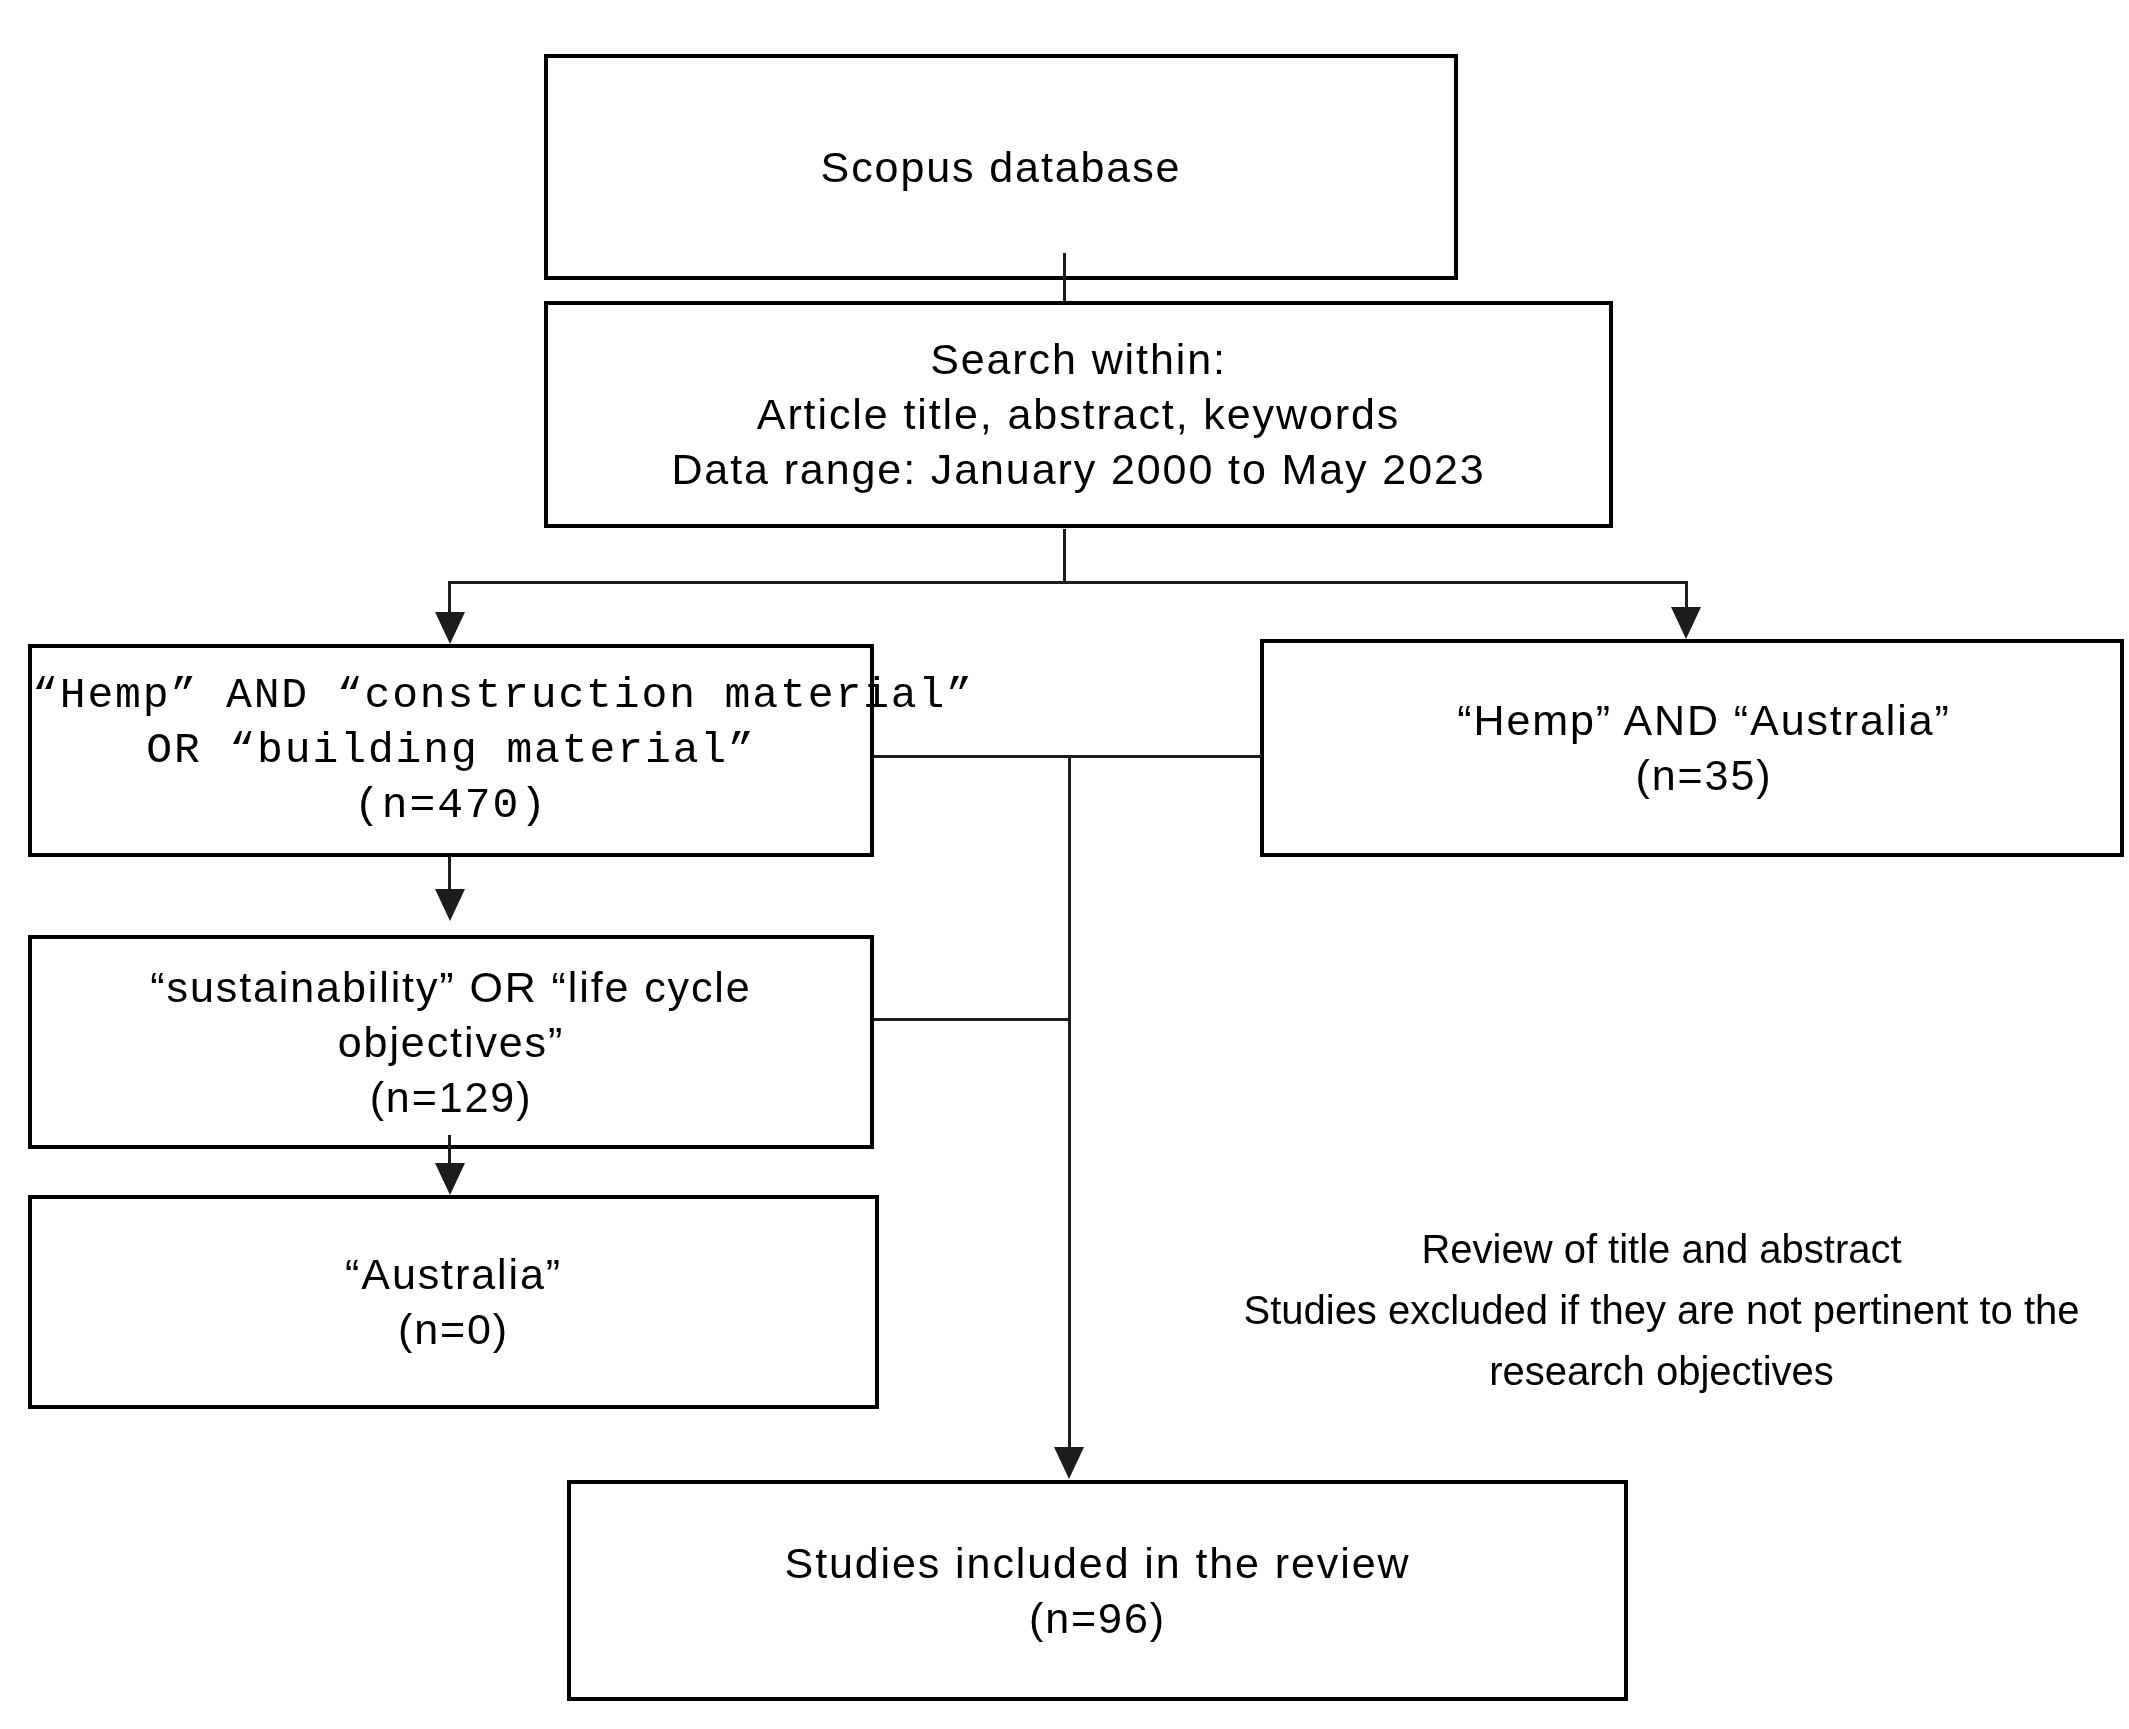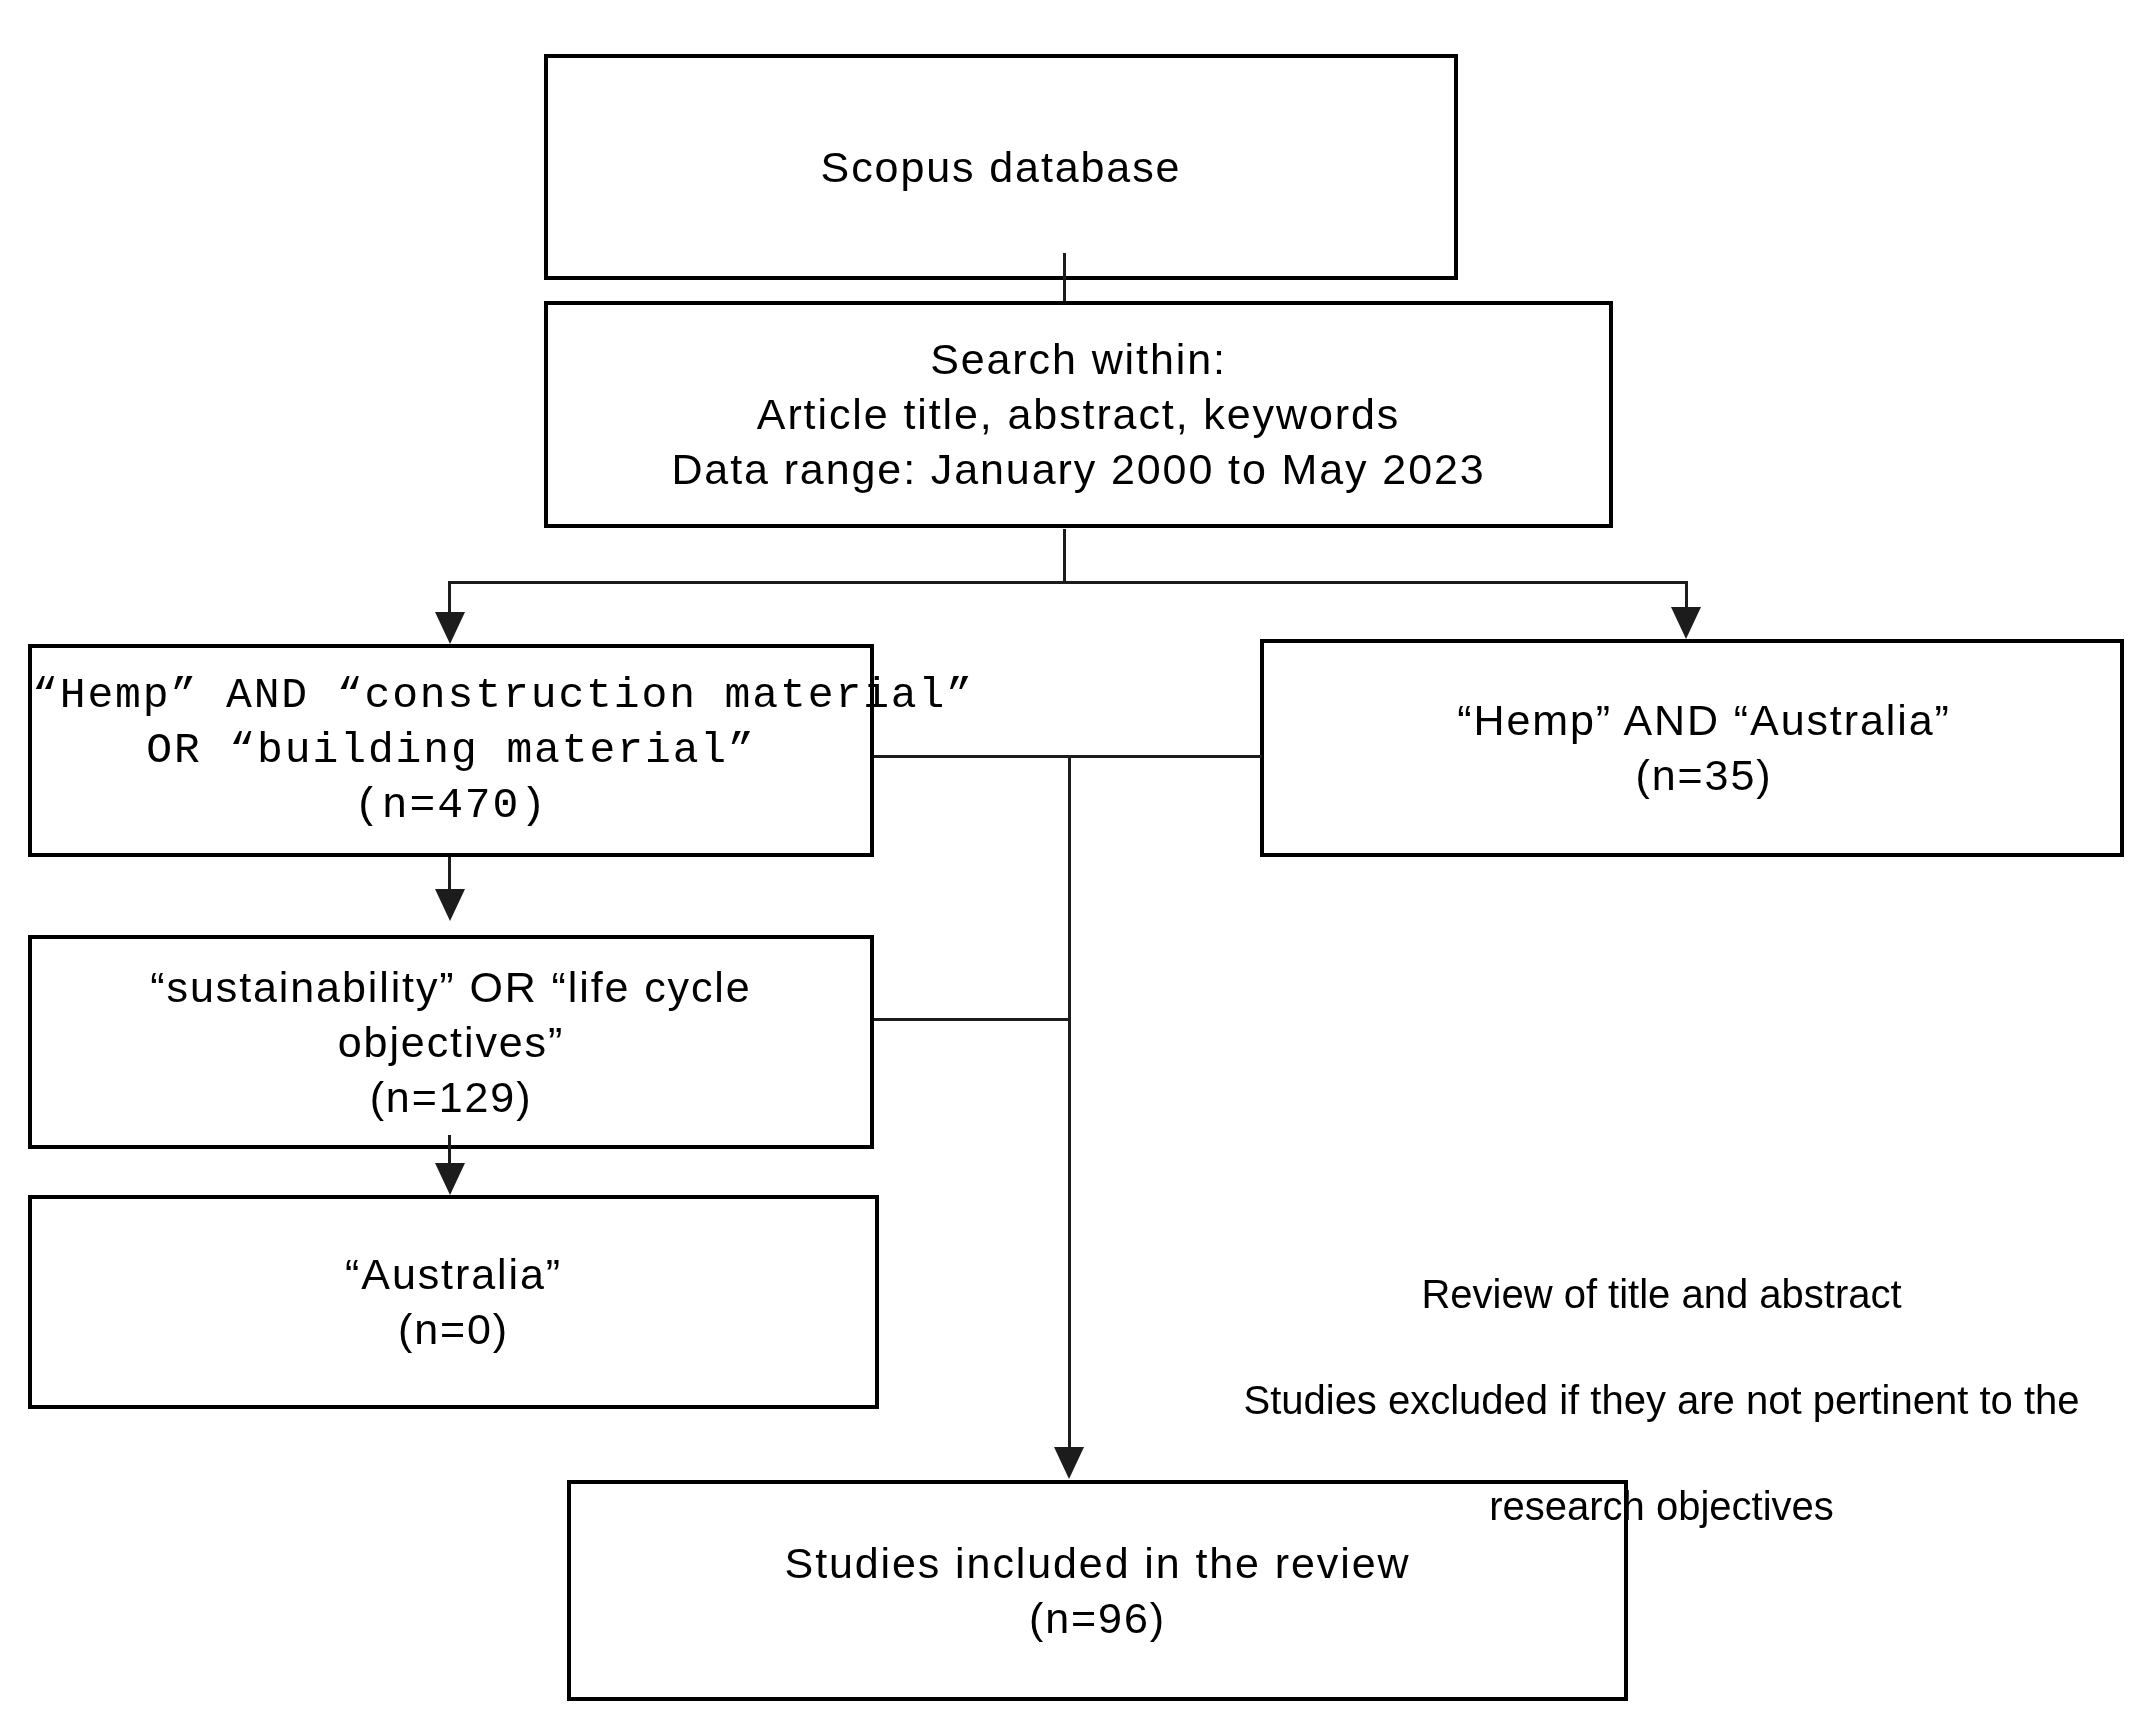--- a/index.html
+++ b/index.html
@@ -44,21 +44,21 @@
     position: absolute;
     left: 1193px;
     top: 1219px;
     width: 937px;
     text-align: center;
     font-size: 40px;
     line-height: 61px;
     letter-spacing: 0px;
     color: var(--text, #000000);
   }
-  .note .text-line { white-space: nowrap; margin-top: 45px; }
+  .note .text-line { white-space: nowrap; }
 </style>
 </head>
 <body>
 
 <div class="canvas" style="--background: #ffffff; --text: #000000; --box-border: #000000; --connector: #1c1c1c;">
 
   <div class="box" style="left:544px; top:27px; width:914px; height:226px;margin-top:27px;">
     <div class="text-line">Scopus database</div>
   </div>
 

